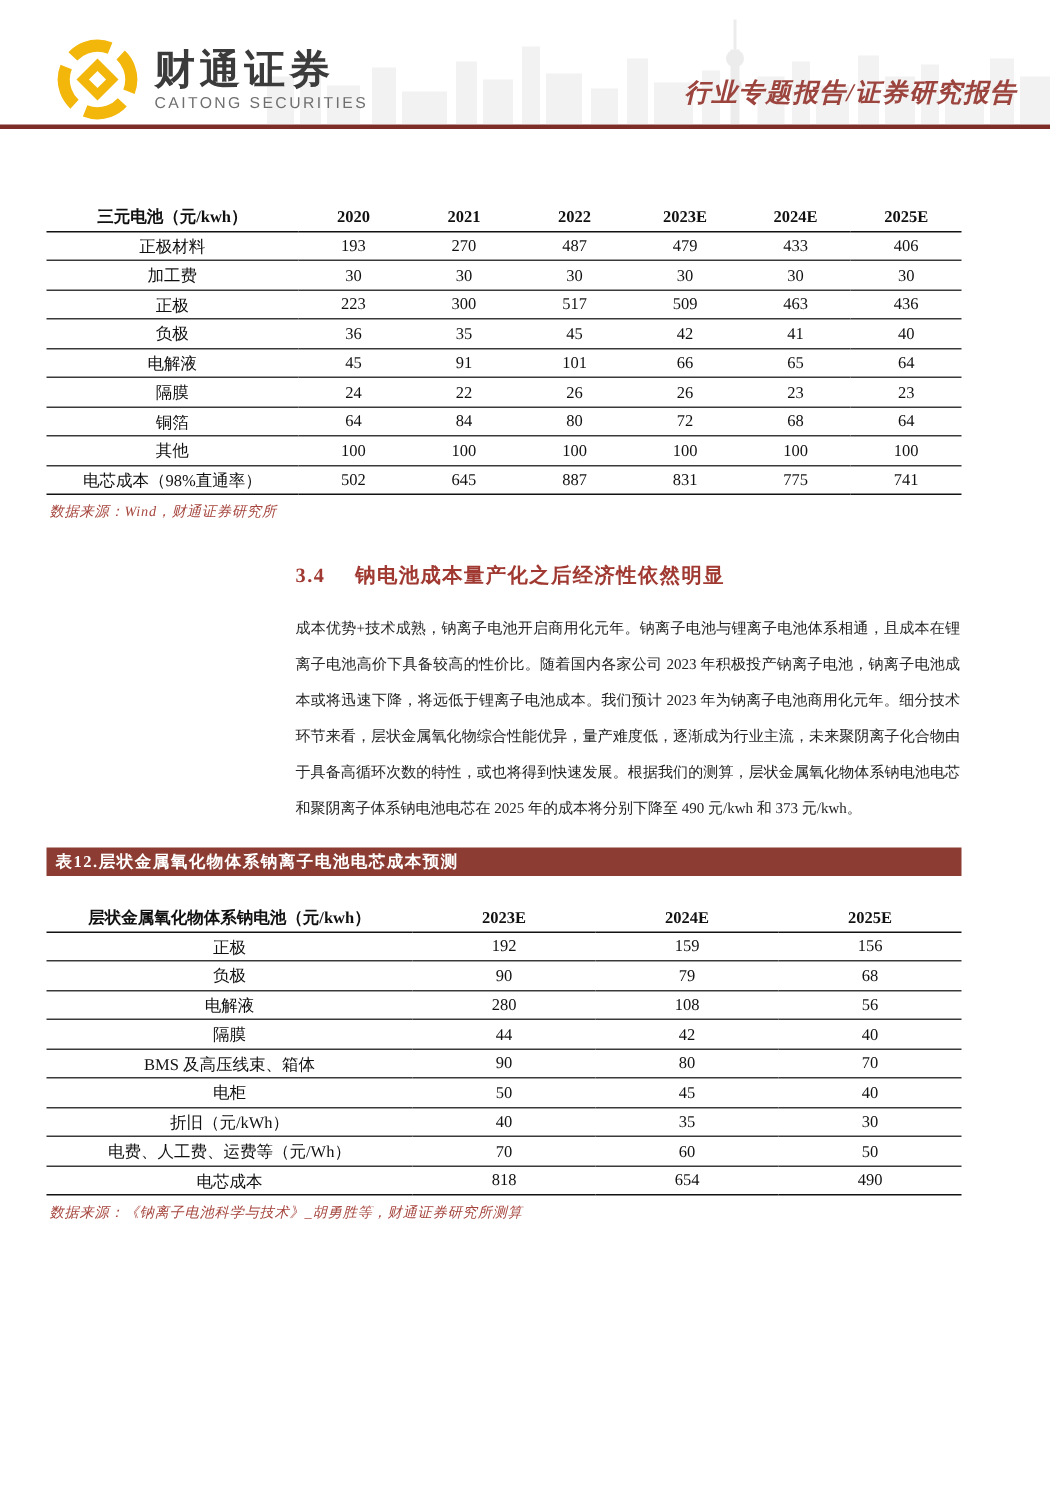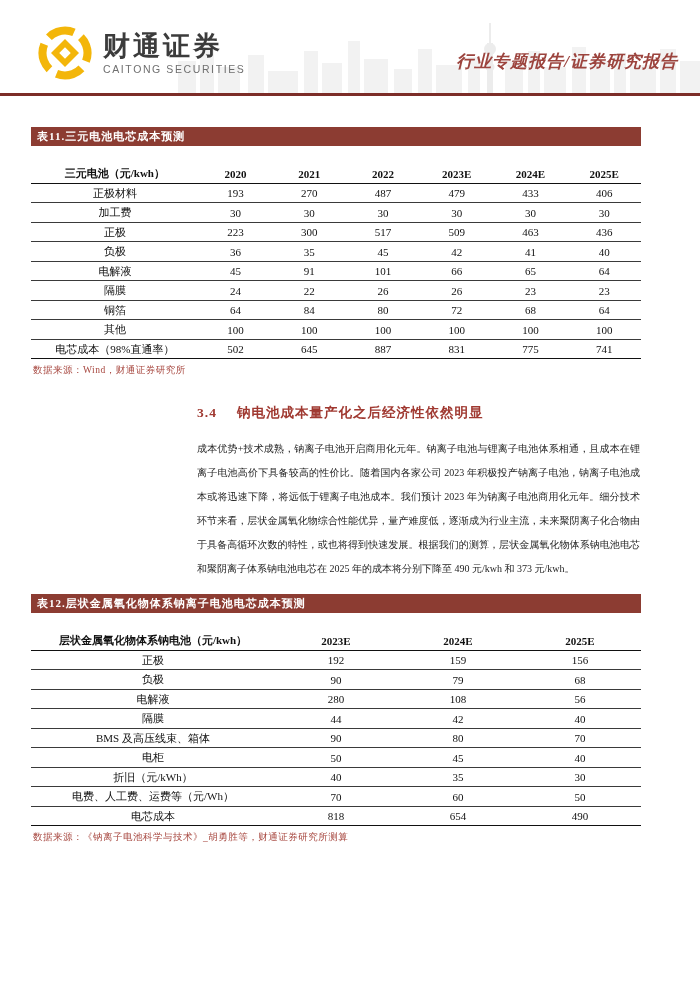--- a/index.html
+++ b/index.html
@@ -3,36 +3,36 @@
 <meta charset="utf-8">
 <style>
   * { margin:0; padding:0; box-sizing:border-box; }
   html,body { background:#fff; }
   .page {
     position:relative; width:700px; height:990px; margin:0 auto;
     background:#ffffff; overflow:hidden;
     font-family:"Liberation Serif", serif; color:#1a1a1a;
   }
   
-  .header { position:relative; height:96px; border-bottom:3px solid #7c2d28; overflow:hidden; }
+  .header { position:relative; height:86px; border-bottom:3px solid #7c2d28; overflow:hidden; }
   .skyline { position:absolute; left:0; bottom:0; width:700px; height:72px; opacity:.55; }
   .logo { position:absolute; left:38px; top:26px; display:flex; align-items:center; gap:11px; }
   .logo-emblem { width:54px; height:54px; }
   .brand-cn { font-size:27px; font-weight:bold; color:#3b3b3b; letter-spacing:3px; line-height:30px; }
   .brand-en { font-family:"Liberation Sans", sans-serif; font-size:10.5px; color:#6f6f6f; letter-spacing:1.6px; margin-top:2px; }
   .report-type { position:absolute; right:22px; top:50px; color:#9c443e; font-size:17px; font-weight:bold; font-style:italic; letter-spacing:1px;text-align:right; }
   
   .table-block { margin-left:31px; width:610px; }
   .tb-first { margin-top:31px; }
   .table-banner { background:#8c3c32; color:#ffffff; font-size:11px; font-weight:bold; padding:2px 6px; letter-spacing:1px; }
   table { width:100%; border-collapse:collapse; font-size:11px; color:#111; table-layout:fixed; }
   th, td { padding:2px 2px 1.5px; text-align:center; border-bottom:1px solid #3a3a3a; font-weight:normal; }
   thead th { font-weight:bold; border-bottom:1.5px solid #111; padding-top:20px; }
   tbody tr:last-child td { border-bottom:1.6px solid #111; }
-  .source-note { color:#a6453d; font-size:9.5px; margin:5px 0 0 2px; letter-spacing:.5px; }
+  .source-note { color:#a6453d; font-size:9.5px; font-style:italic; margin:5px 0 0 2px; letter-spacing:.5px; }
   
   .section { margin:27px 60px 0 197px; }
   .section-heading { color:#a03931; font-size:13.5px; font-weight:bold; letter-spacing:1px; margin-bottom:15px; }
   .section-heading .sec-num { margin-right:20px; }
   .body-text { font-size:10px; line-height:24px; text-align:justify; color:#242424; }
   .tb-second { margin-top:13px; }
   
   .footer { position:absolute; left:45px; right:58px; top:898px; display:flex; justify-content:space-between; align-items:baseline;
             color:#9c443e; font-size:10.5px; font-style:italic; letter-spacing:.5px; }
 </style>
@@ -84,21 +84,20 @@
       <div>
         <div class="brand-cn">财通证券</div>
         <div class="brand-en">CAITONG SECURITIES</div>
       </div>
     </div>
 
     <div class="report-type">行业专题报告/证券研究报告</div>
   </div>
 
   <div class="table-block tb-first">
-    <div class="table-banner">表11.三元电池电芯成本预测</div>
     <table class="t11">
         <colgroup>
           <col style="width: 27.5%;">
           <col style="width: auto;">
           <col style="width: auto;">
           <col style="width: auto;">
           <col style="width: auto;">
           <col style="width: auto;">
           <col style="width: auto;">
         </colgroup>

